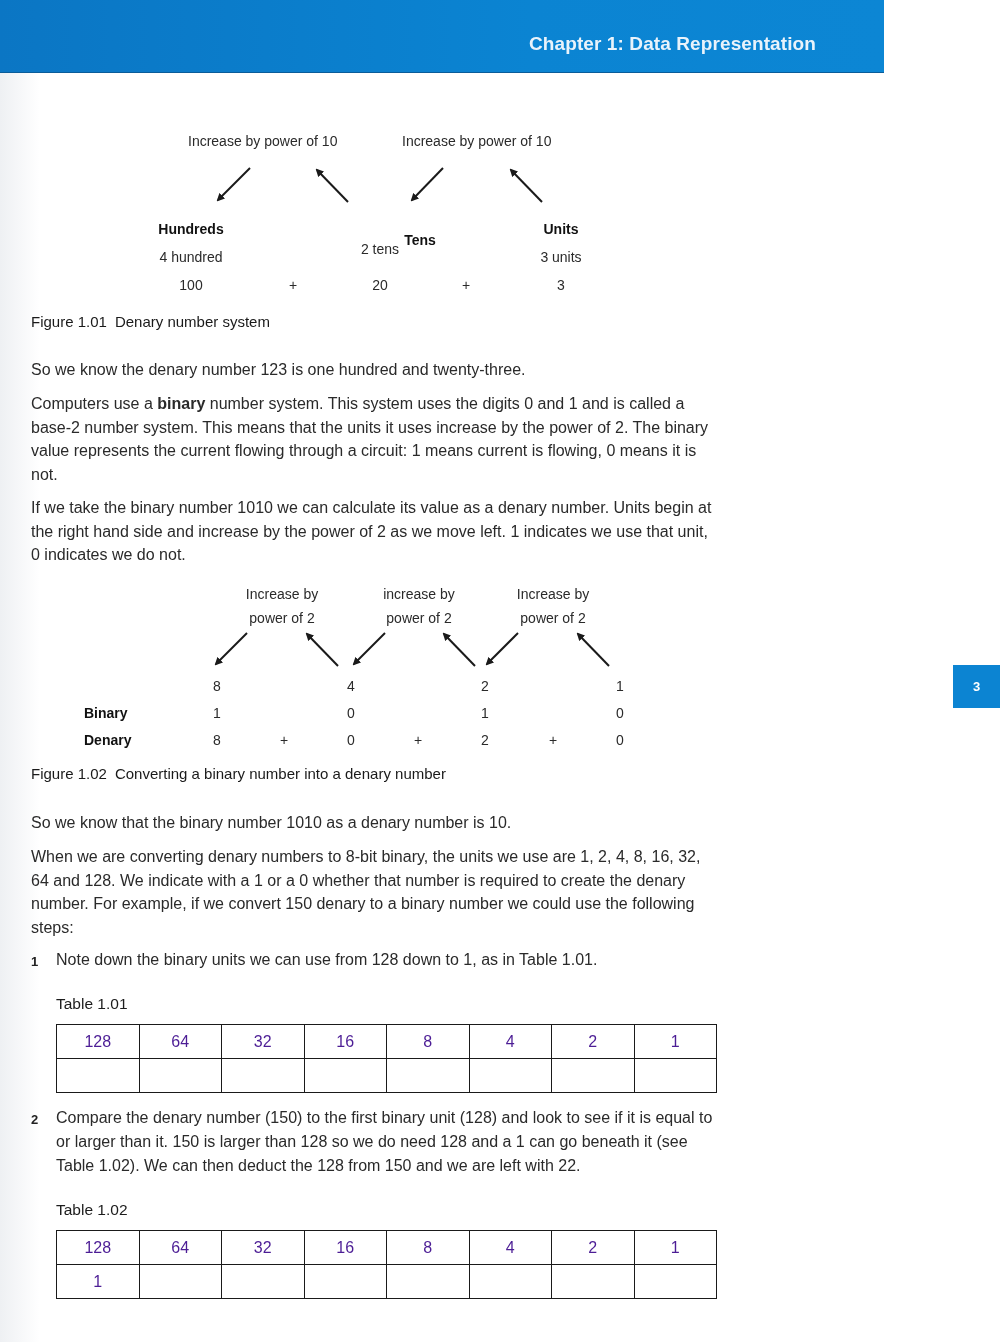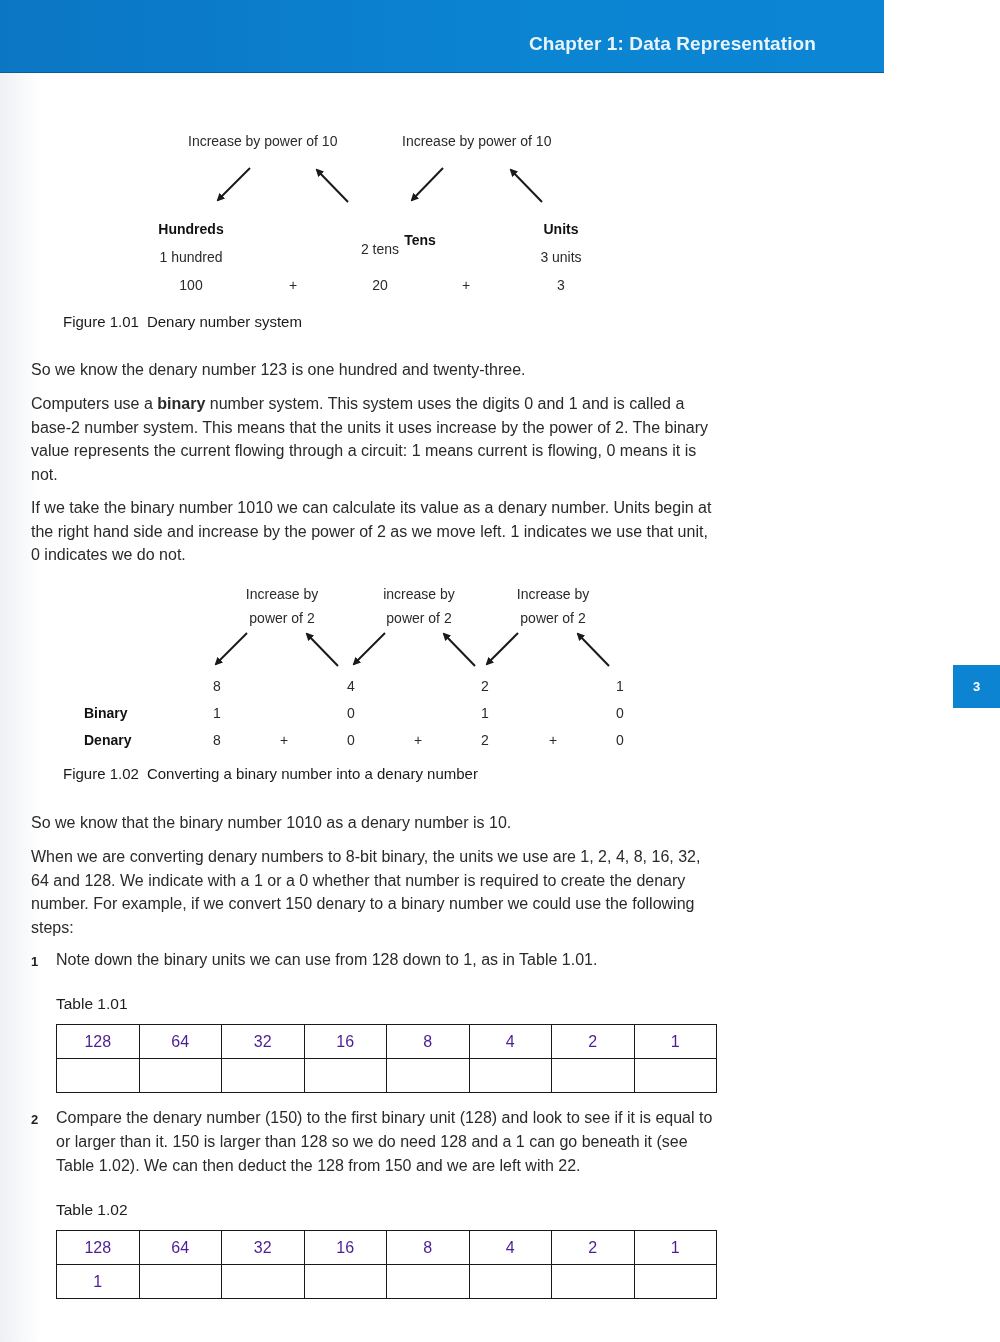--- a/index.html
+++ b/index.html
@@ -27,21 +27,21 @@
   .side-tab {
     position: absolute; left: 953px; top: 665px; width: 47px; height: 43px;
     background: #0c84d2;
     color: #ffffff; font-size: 13px; font-weight: bold;
     display: flex; align-items: center; justify-content: center;
   }
   .abs { position: absolute; white-space: nowrap; }
   .t16 { font-size: 14px; color: #2a2a2a; }
   .bold { font-weight: bold; color: #111; }
   .center { transform: translateX(-50%); }
-  .caption { font-size: 15px; color: #1a1a1a; margin-left: 32px; }
+  .caption { font-size: 15px; color: #1a1a1a; }
   .caption .fig-num { margin-right: 8px; }
   .para {
     position: absolute; left: 31px; width: 690px;
     font-size: 16px; line-height: 23.5px; color: #2a2a2a;
   }
   .list-item {
     position: absolute; left: 31px; width: 690px;
     font-size: 16px; line-height: 24px; color: #2a2a2a;
   }
   .list-item .num {
@@ -97,21 +97,21 @@
 </svg>
 
 <div>
   <div class="abs t16" style="left:188px; top:133px;">Increase by power of 10</div>
   <div class="abs t16" style="left:402px; top:133px;">Increase by power of 10</div>
 
   <div class="abs t16 bold center" style="left:191px; top:221px;">Hundreds</div>
   <div class="abs t16 bold center" style="left:380px; top:232px;margin-left:40px;">Tens</div>
   <div class="abs t16 bold center" style="left:561px; top:221px;">Units</div>
 
-  <div class="abs t16 center" style="left:191px; top:249px;">1 hundred</div>
+  <div class="abs t16 center" style="left:191px; top:249px;">4 hundred</div>
   <div class="abs t16 center" style="left:380px; top:241px;">2 tens</div>
   <div class="abs t16 center" style="left:561px; top:249px;">3 units</div>
 
   <div class="abs t16 center" style="left:191px; top:277px;">100</div>
   <div class="abs t16 center" style="left:293px; top:277px;">+</div>
   <div class="abs t16 center" style="left:380px; top:277px;">20</div>
   <div class="abs t16 center" style="left:466px; top:277px;">+</div>
   <div class="abs t16 center" style="left:561px; top:277px;">3</div>
 
   <div class="abs caption" style="left:31px; top:313px;">

